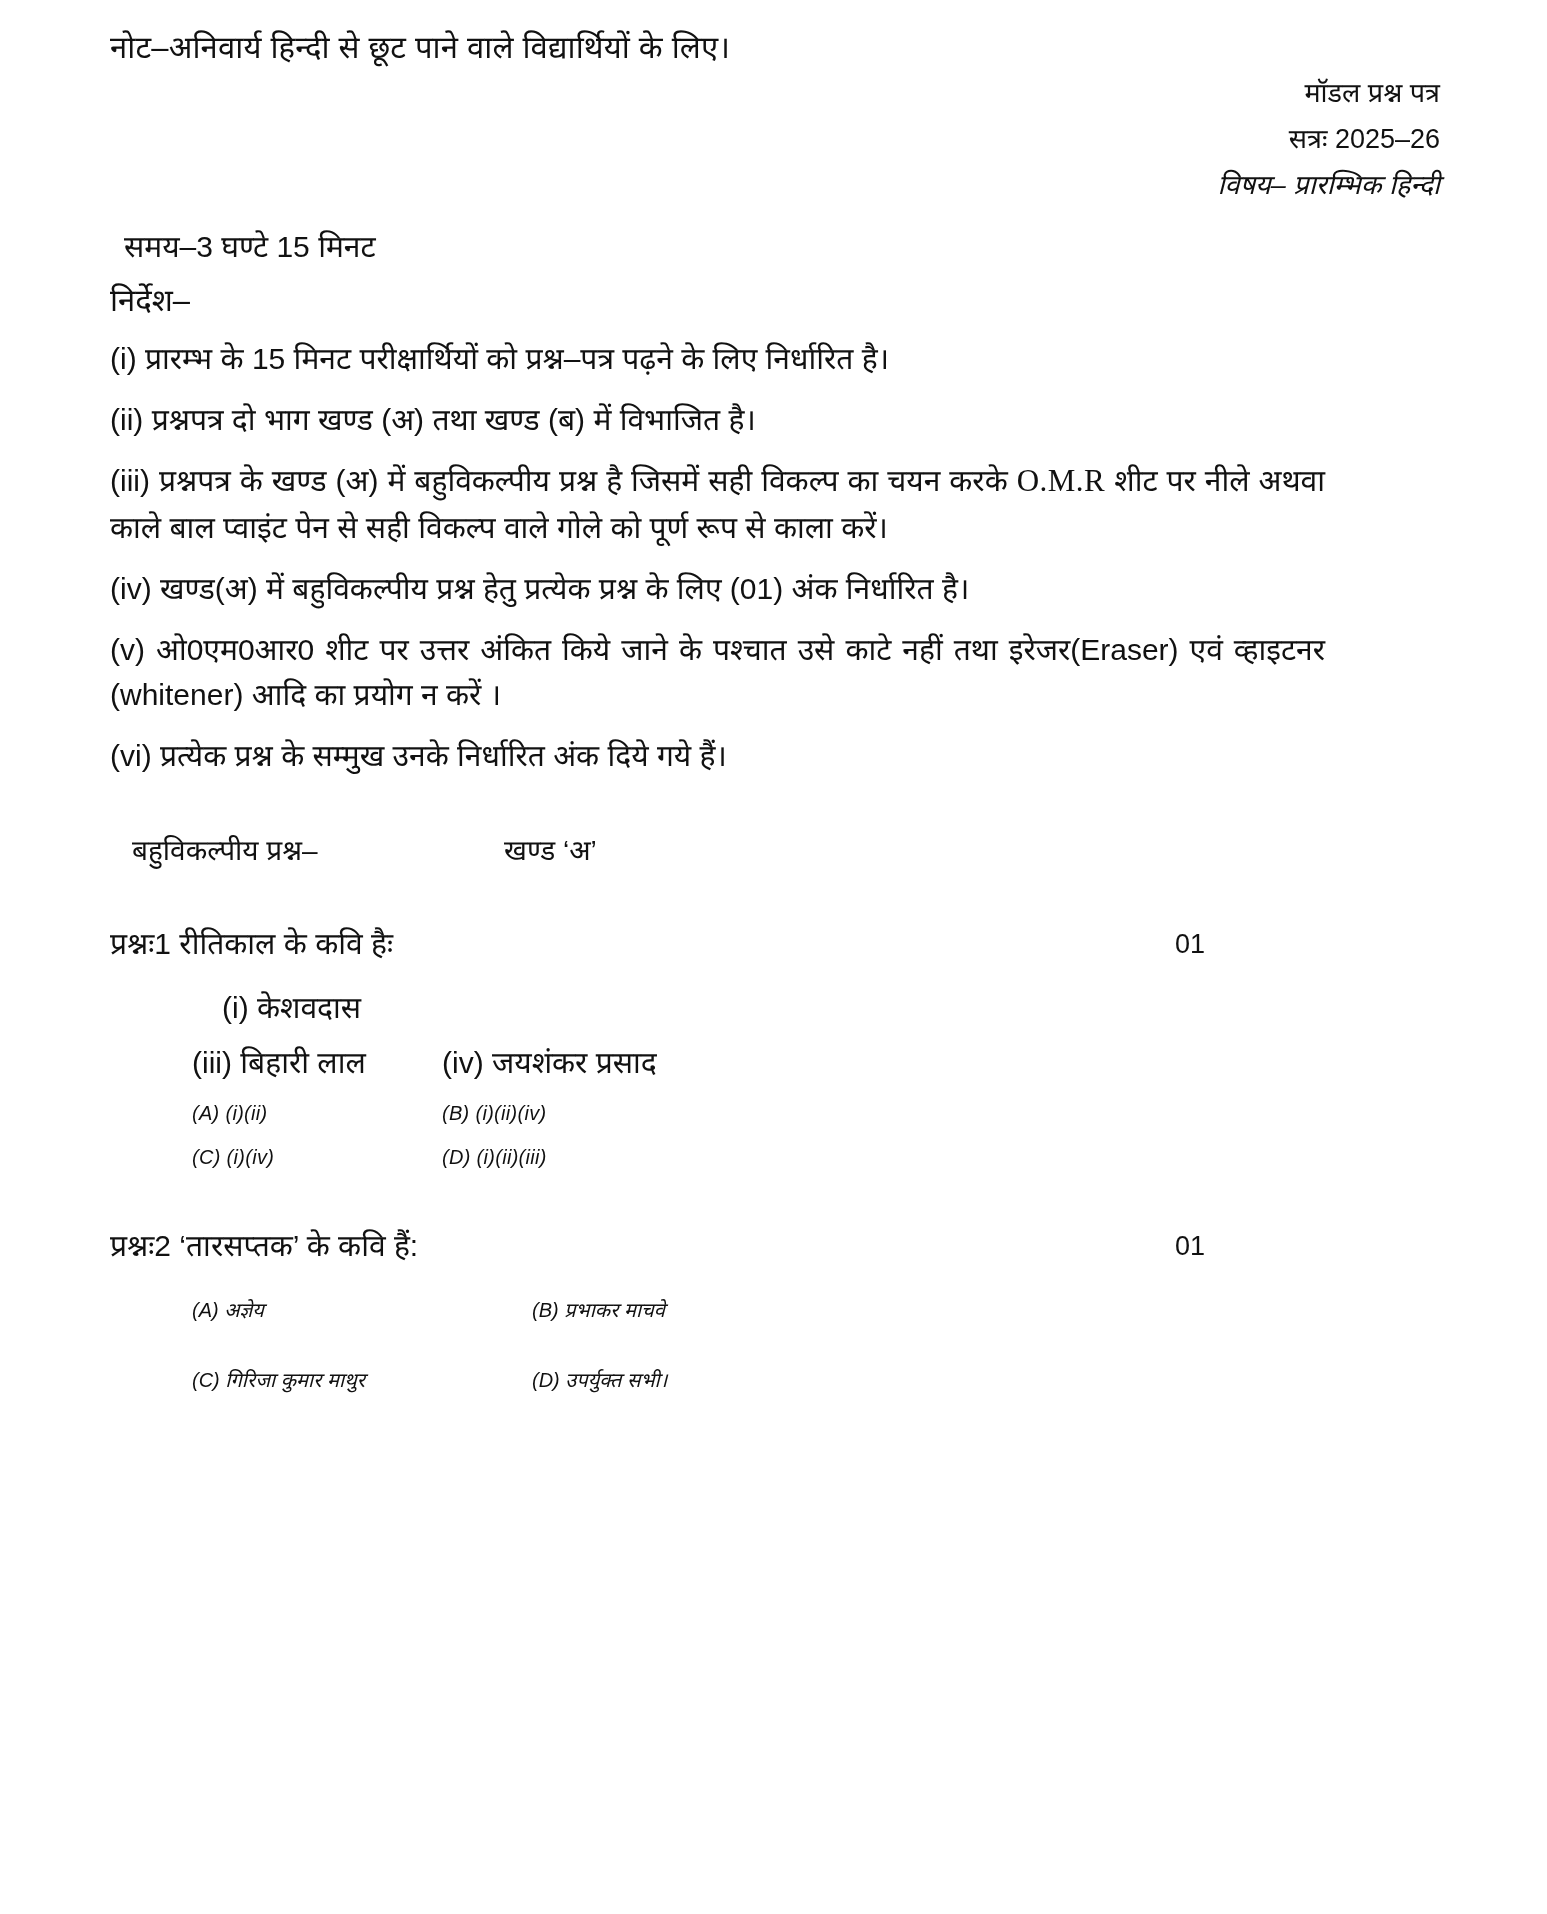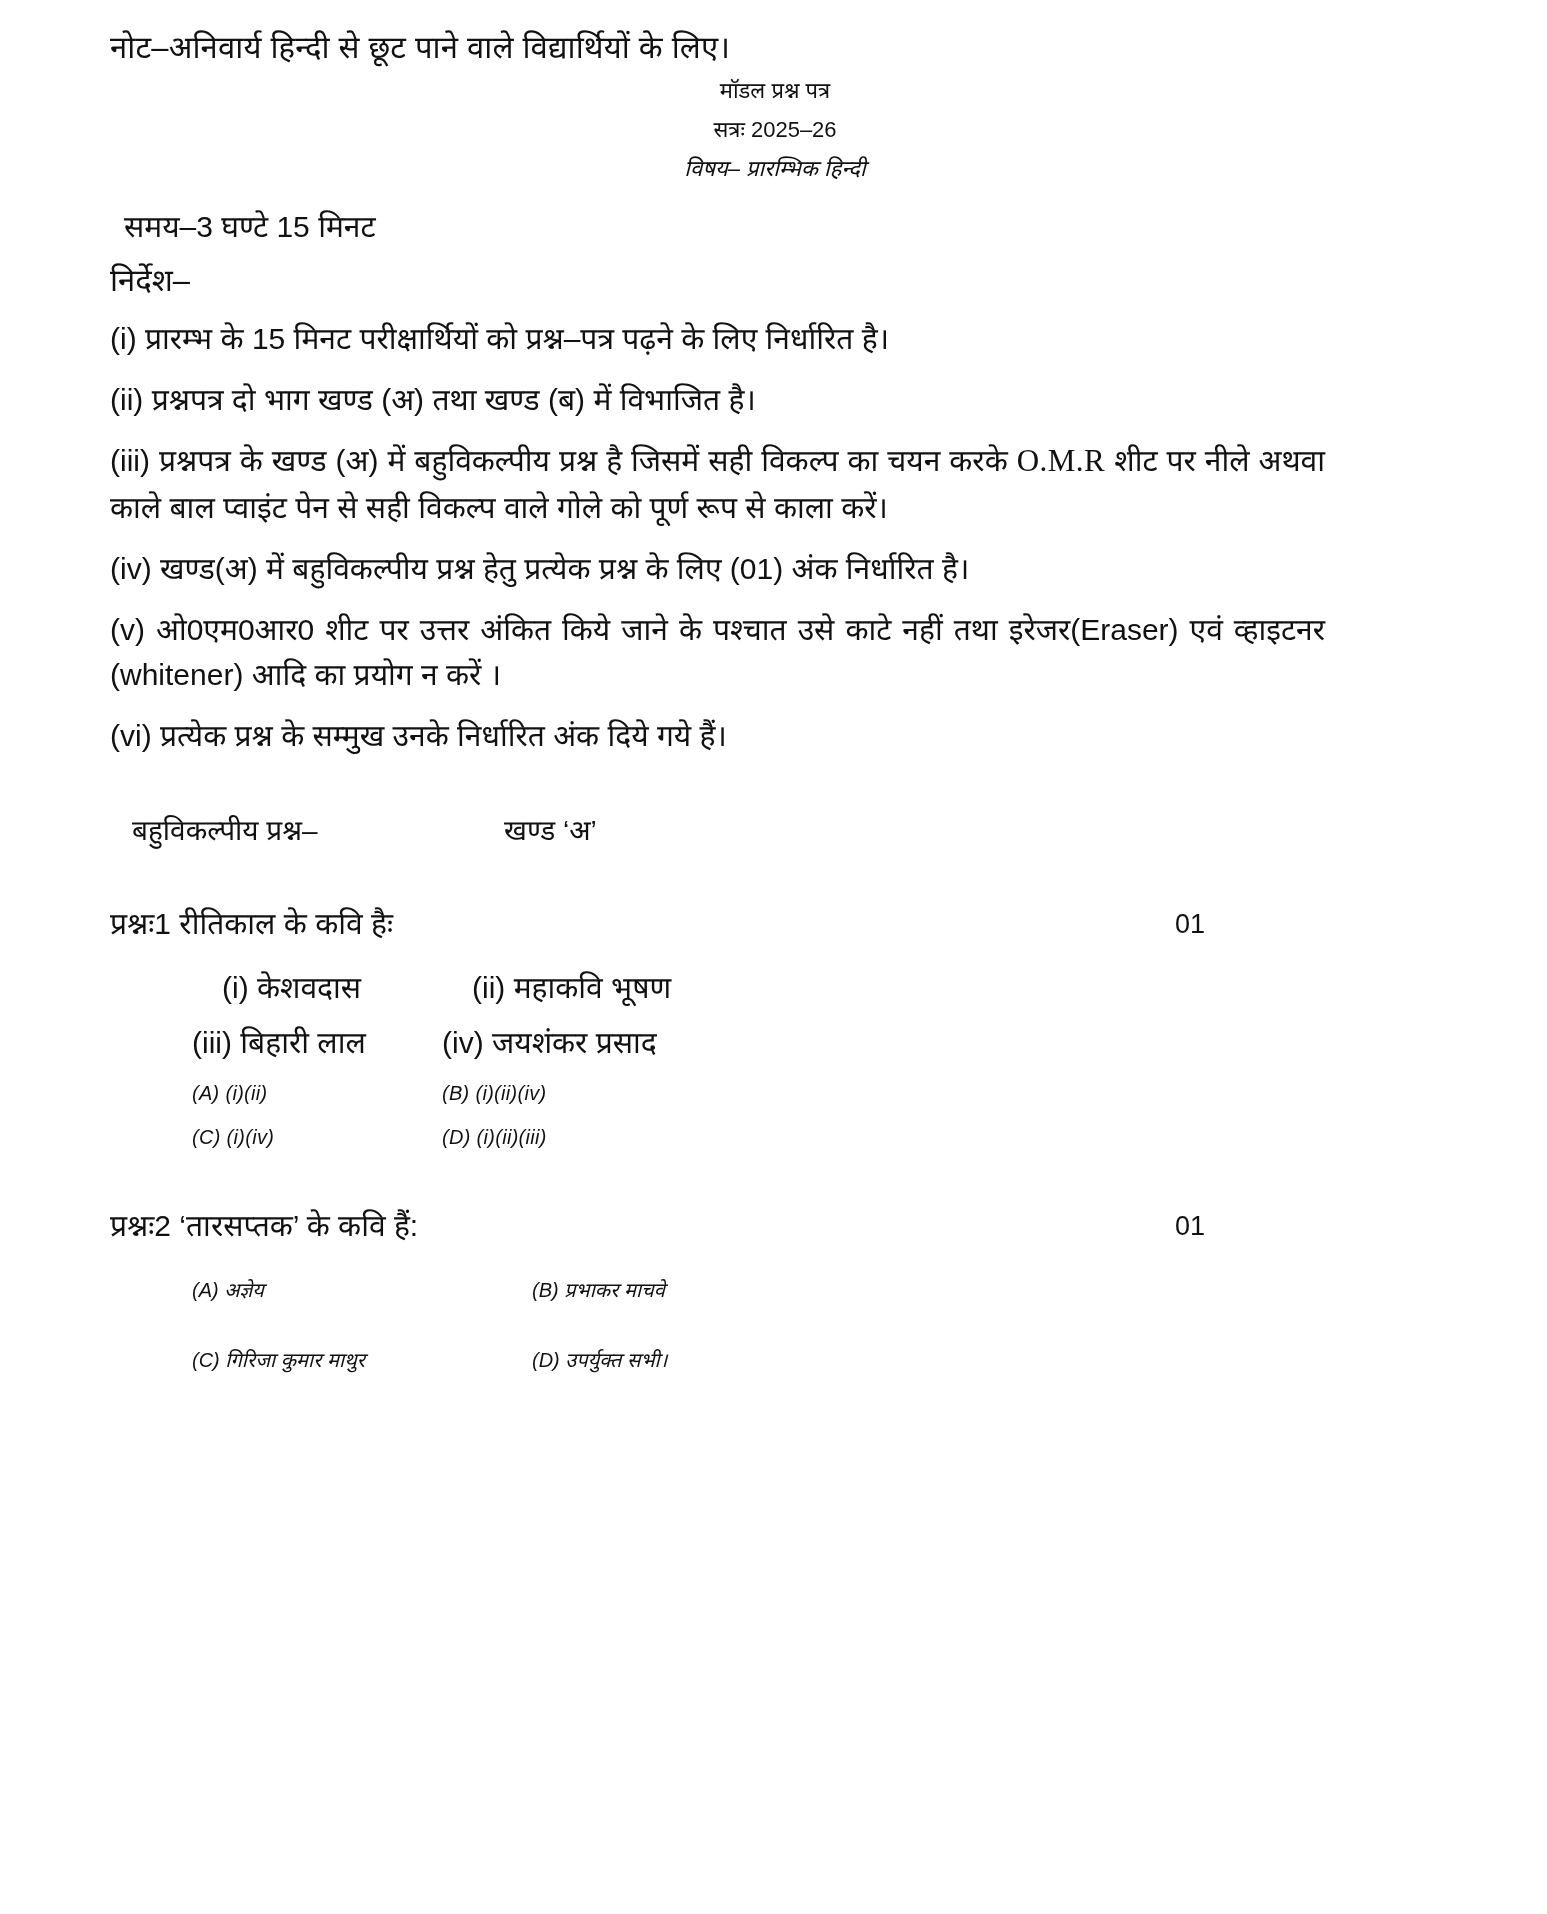--- a/index.html
+++ b/index.html
@@ -37,22 +37,22 @@
 
   
   .note-line {
     font-size: 31px;
     line-height: 1.30;
     letter-spacing: 0.2px;
     text-align: left;
     white-space: nowrap;
   }
   .center-line {
-    text-align: center;
-    font-size: 22px;
+    text-align: right;
+    font-size: 27px;
     line-height: 1.32;
     margin-top: 8px;
   }
   .center-line.t2 { margin-top: 10px; }
   .center-line.t3 { margin-top: 10px; font-style: italic; }
 
   
   .meta-row {
     position: relative;
     display: flex;
@@ -214,24 +214,20 @@
         <span class="q-text">प्रश्नः1 रीतिकाल के कवि हैः</span>
         <span class="q-marks">01</span>
       </div>
 
       <div class="roman-grid">
         <div class="grow">
           <div class="cell-l">
             <span>(i)</span>
             <span>केशवदास</span>
           </div>
-          <div class="cell-r">
-            <span>(ii)</span>
-            <span>महाकवि भूषण</span>
-          </div>
         </div>
         <div class="grow">
           <div class="cell-l">
             <span>(iii)</span>
             <span>बिहारी लाल</span>
           </div>
           <div class="cell-r">
             <span>(iv)</span>
             <span>जयशंकर प्रसाद</span>
           </div>

